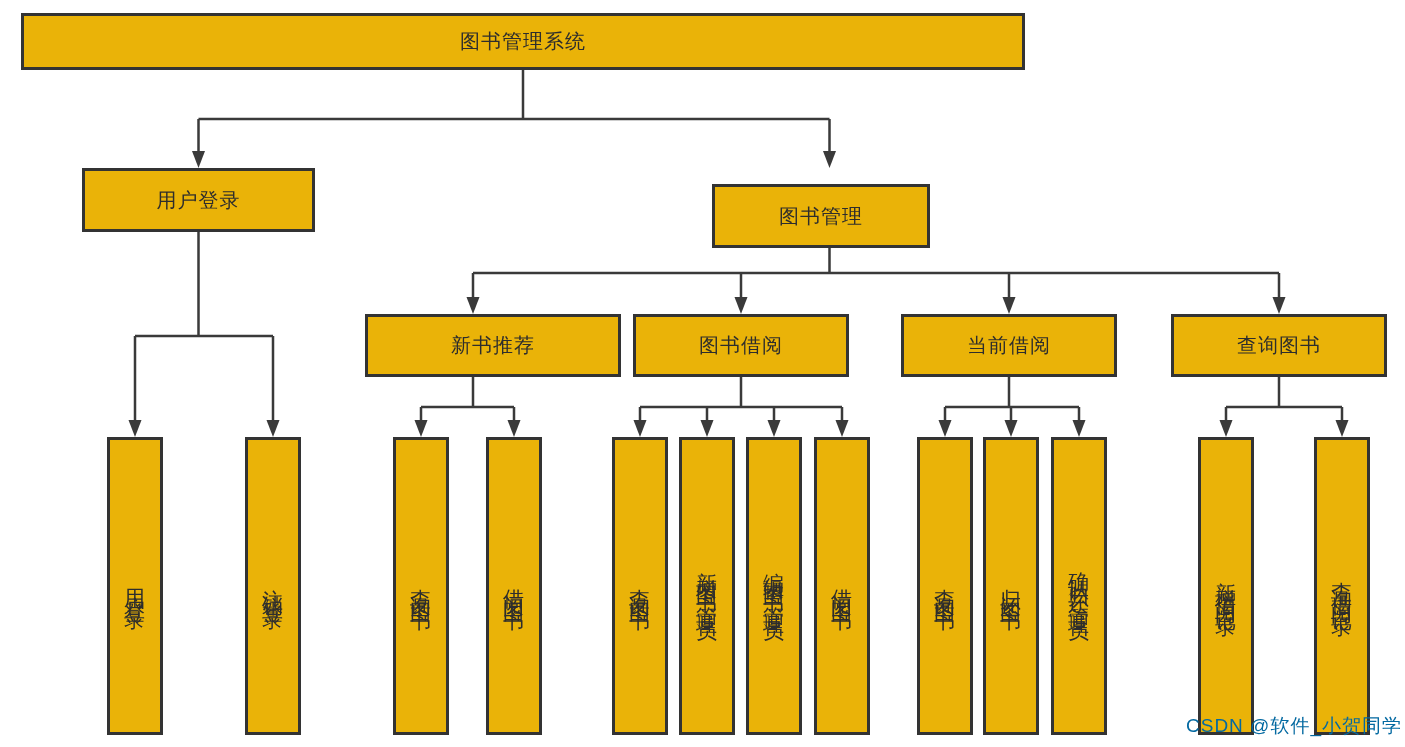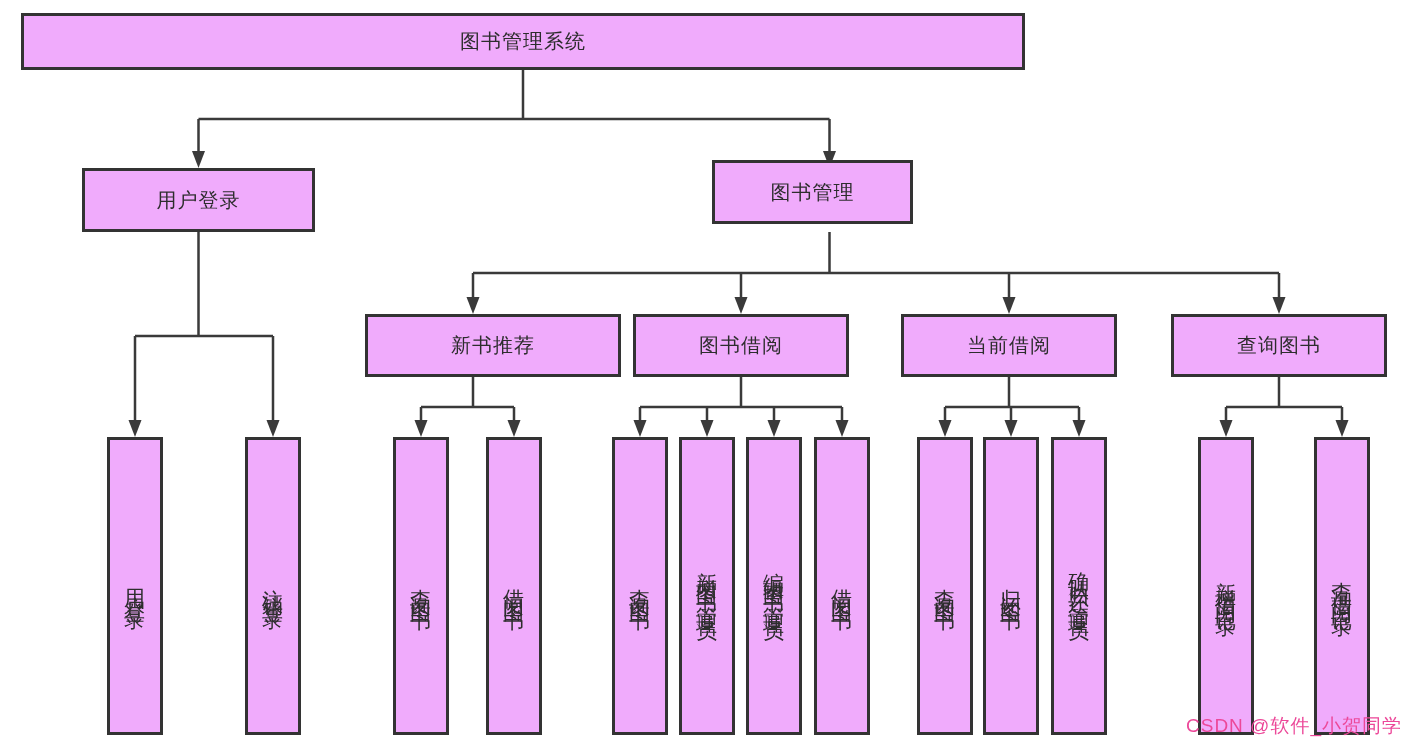--- a/index.html
+++ b/index.html
@@ -17,21 +17,21 @@
   }
   .wires {
     position: absolute;
     left: 0;
     top: 0;
     pointer-events: none;
   }
   .node {
     position: absolute;
     box-sizing: border-box;
-    background: #f0abfc;
+    background: #eab308;
     border: 3px solid #333333;
     color: #2d2d2d;
     display: flex;
     align-items: center;
     justify-content: center;
     text-align: center;
   }
   .h-node {
     font-size: 20px;
     letter-spacing: 1px;
@@ -44,21 +44,21 @@
     letter-spacing: 7px;
     line-height: 1;
     white-space: nowrap;
   }
   .watermark {
     position: absolute;
     left: 1186px;
     top: 713px;
     font-size: 19px;
     letter-spacing: 1px;
-    color: #ec4899;
+    color: #0369a1;
     white-space: nowrap;
   }
 </style>
 </head>
 <body>
 
 <div class="stage">
 
   <svg class="wires" width="1405" height="747" viewBox="0 0 1405 747">
     <path fill="none" stroke="#3a3a3a" stroke-width="2.5" d="M523 70 V120
@@ -93,21 +93,21 @@
     </g>
   </svg>
 
   <div class="node h-node" style="left:21px; top:13px; width:1004px; height:57px">
     <span>图书管理系统</span>
   </div>
 
   <div class="node h-node" style="left:82px; top:168px; width:233px; height:64px">
     <span>用户登录</span>
   </div>
-  <div class="node h-node" style="left:712px; top:160px; width:201px; height:64px">
+  <div class="node h-node" style="left:712px; top:184px; width:218px; height:64px">
     <span>图书管理</span>
   </div>
 
   <div class="node h-node" style="left:365px; top:314px; width:256px; height:63px">
     <span>新书推荐</span>
   </div>
   <div class="node h-node" style="left:901px; top:314px; width:216px; height:63px">
     <span>当前借阅</span>
   </div>
   <div class="node h-node" style="left:633px; top:314px; width:216px; height:63px">

